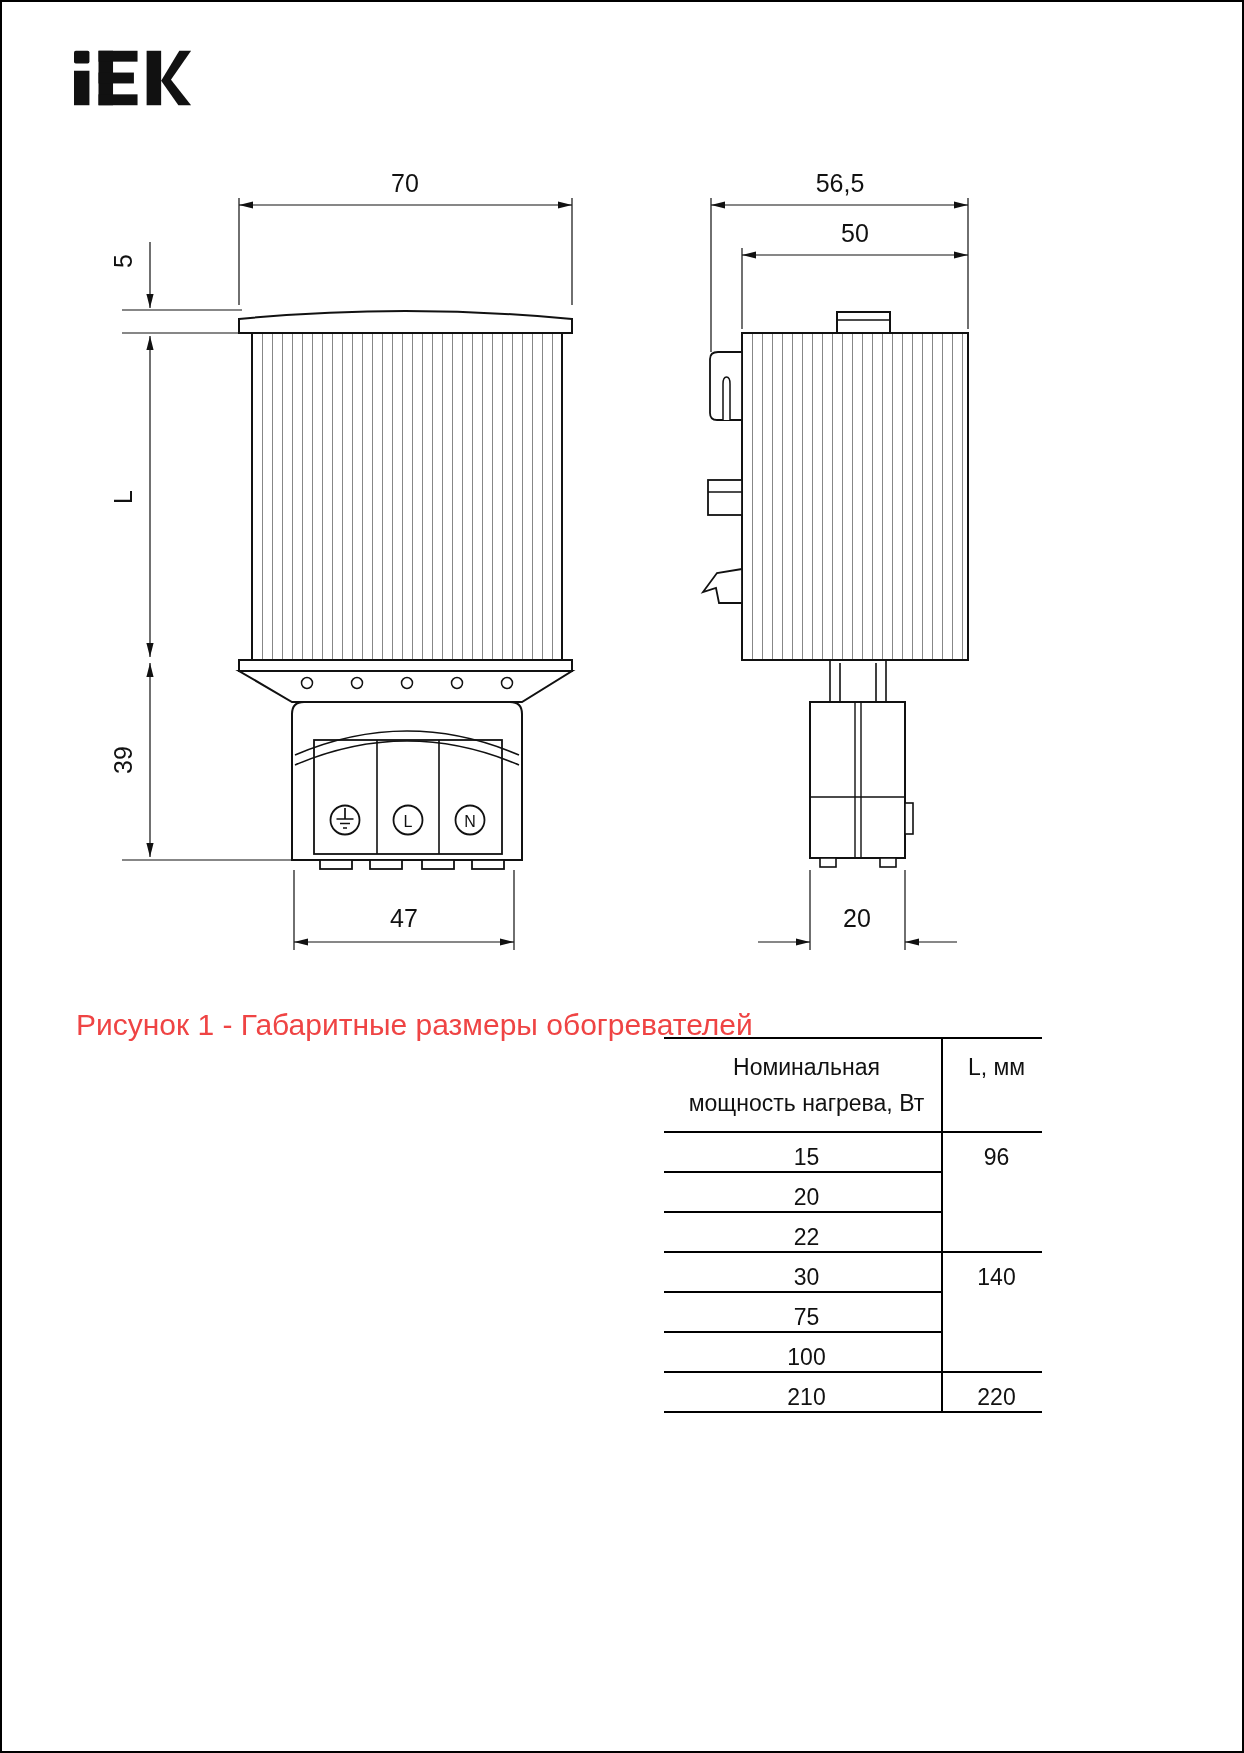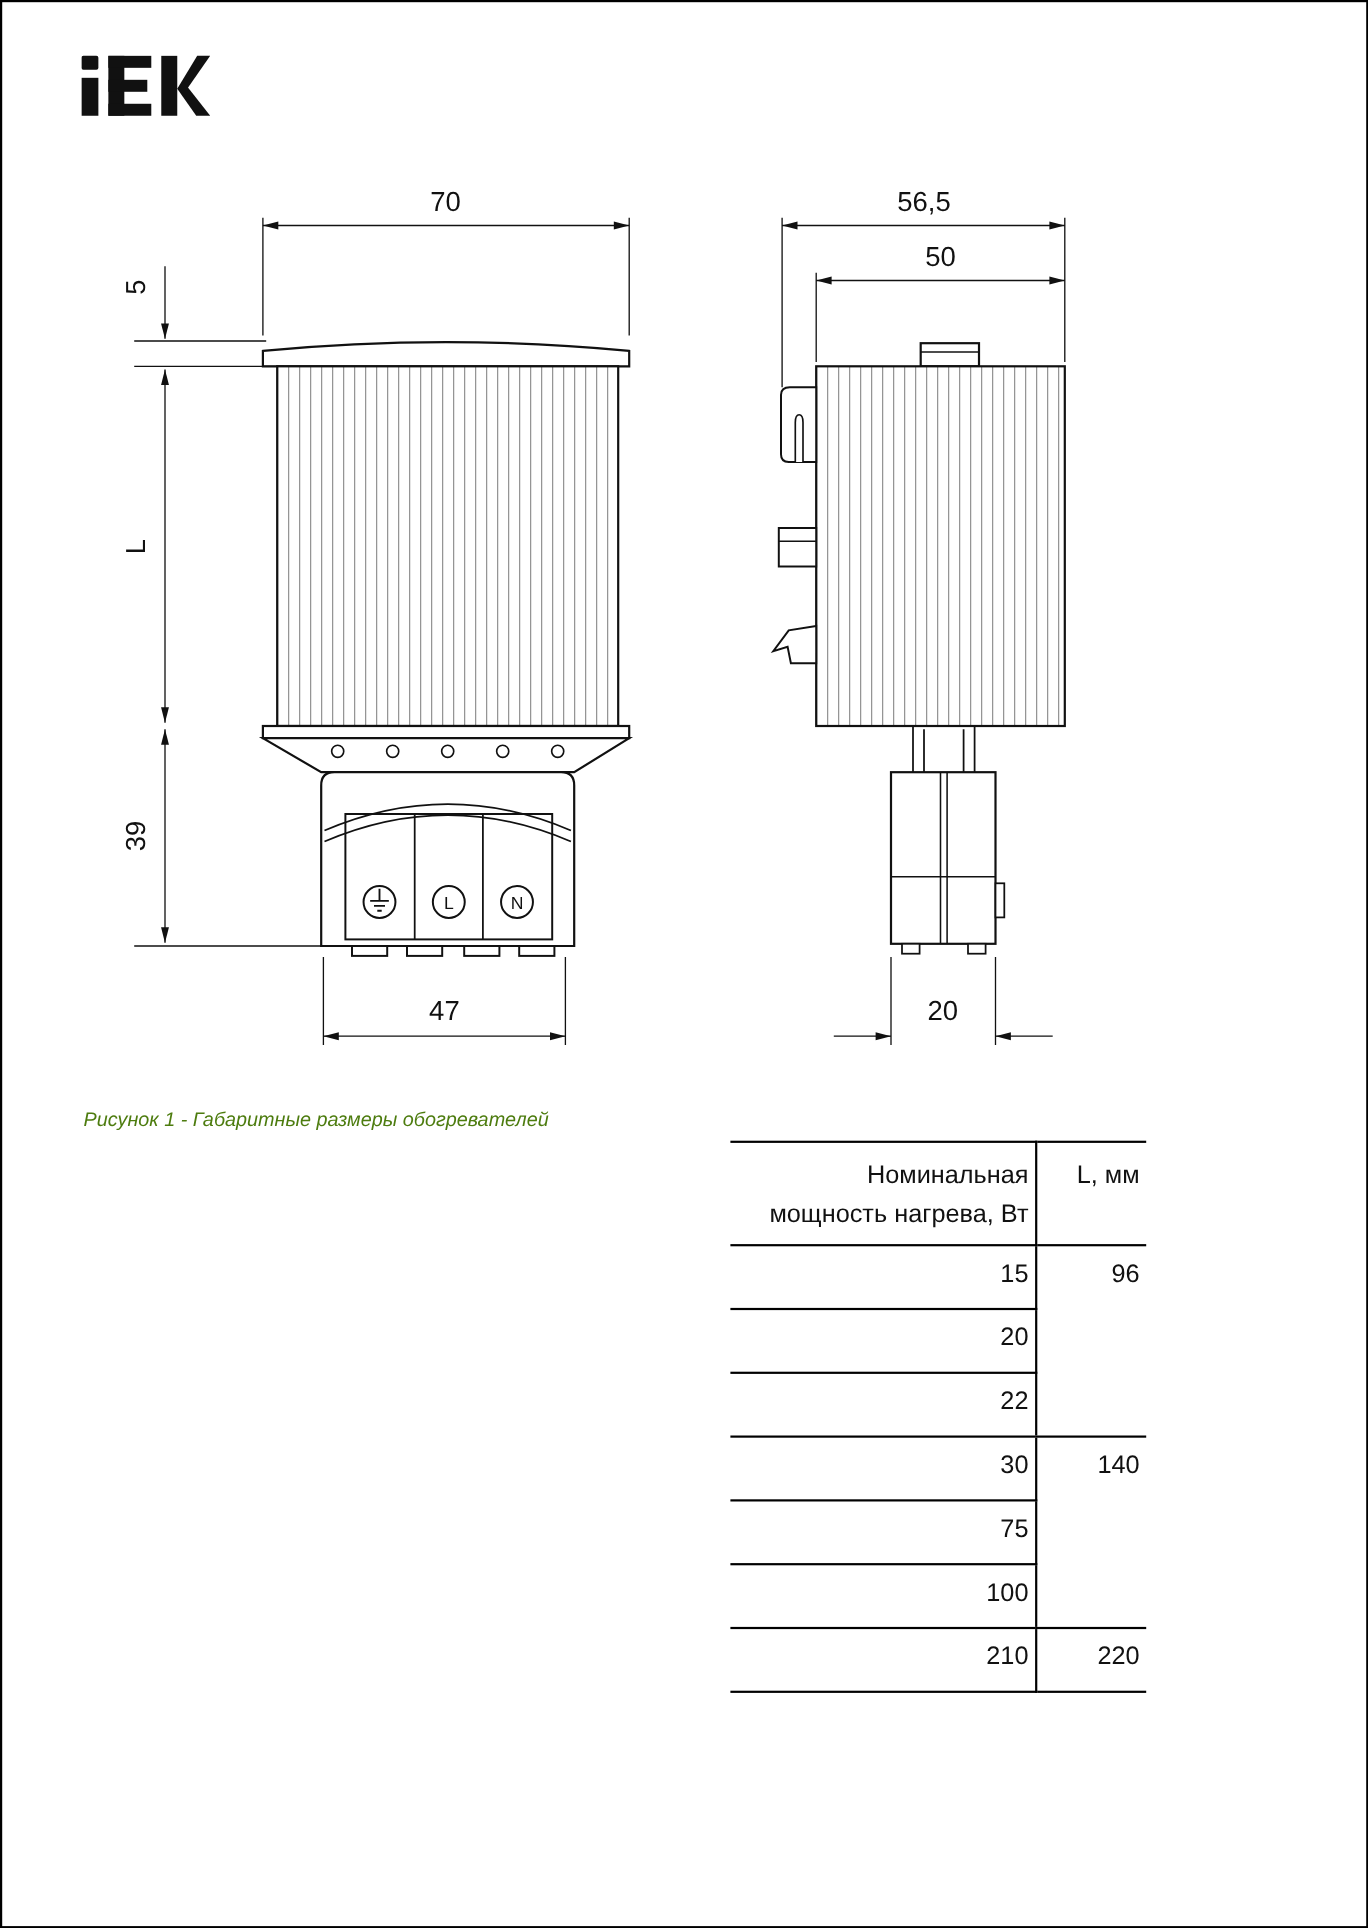--- a/index.html
+++ b/index.html
@@ -11,36 +11,36 @@
     border:2px solid #000;
     font-family:"Liberation Sans", sans-serif;
     color:#111;
     overflow:hidden;
   }
   .logo { position:absolute; left:72px; top:46px; }
   .drawing { position:absolute; left:0; top:0; }
   svg text { font-family:"Liberation Sans", sans-serif; }
   .caption {
     position:absolute; left:74px; top:1006px;
-    font-size:18px; color:#4d7c0f;font-style:italic;
+    font-size:30px; color:#ef4444;
   }
   table.spec {
     position:absolute; left:662px; top:1035px;
     width:378px; border-collapse:collapse; table-layout:fixed;
   }
   .spec th, .spec td {
-    font-weight:normal; text-align:right; vertical-align:top;
+    font-weight:normal; text-align:center; vertical-align:top;
     font-size:23px; color:#111;
     padding:11px 6px 0 14px;
   }
   .spec thead th {
     border-top:2px solid #000; border-bottom:2px solid #000;
     height:94px; line-height:1.55;
   }
-  .spec td { border-bottom:2px solid #000; height:58px; }
+  .spec td { border-bottom:2px solid #000; height:40px; }
   .spec .c1 { width:278px; border-right:2px solid #000; }
   .spec .c2 { width:100px; }
 </style>
 </head>
 <body>
 
 <div class="page">
 
   <svg class="logo" width="118" height="60" viewBox="0 0 130 60">
     <title>iEK</title>

